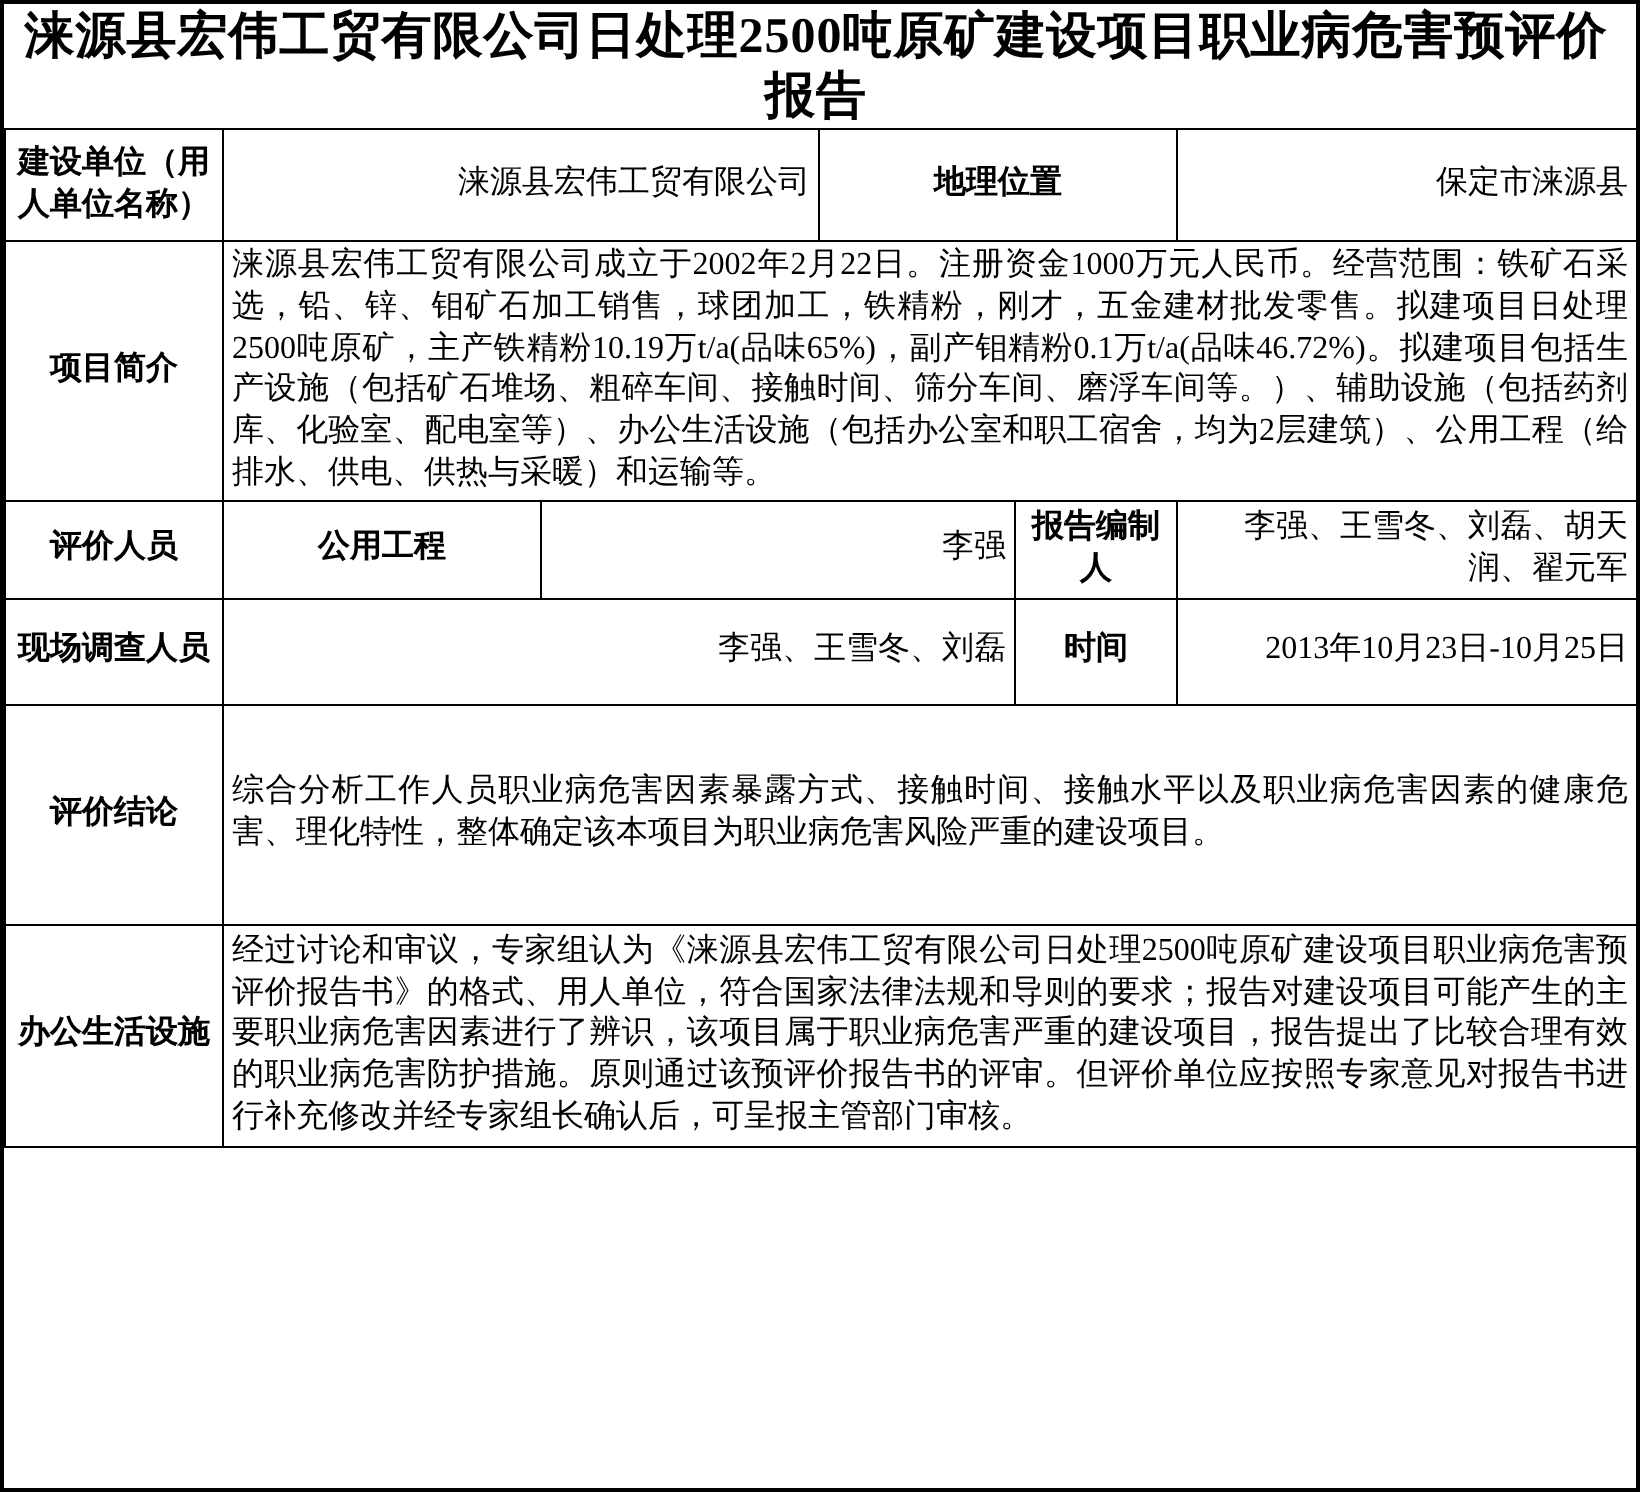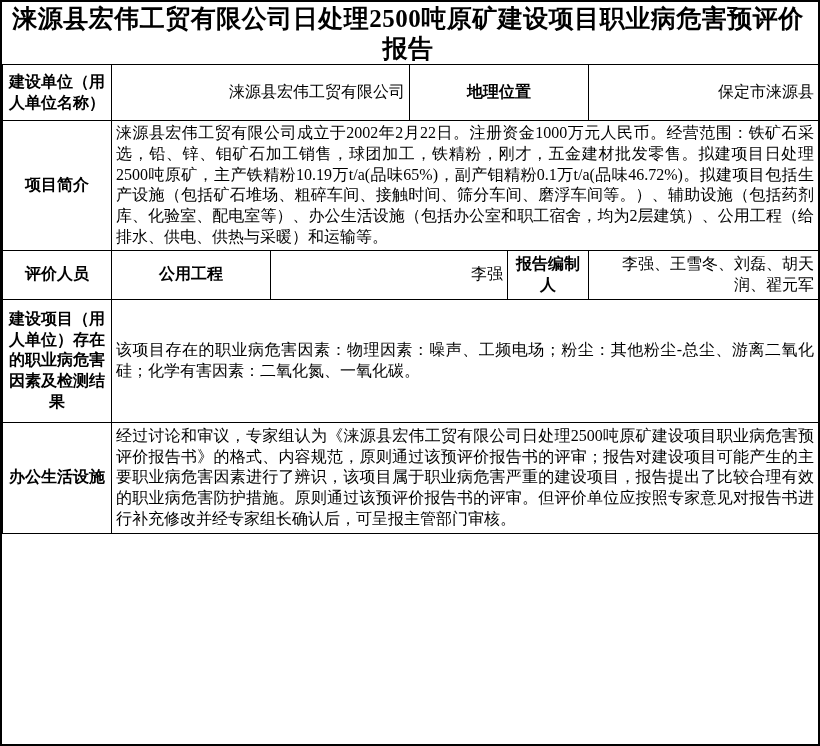--- a/index.html
+++ b/index.html
@@ -95,27 +95,33 @@
     </tr>
 
     <tr class="r-eval">
       <td class="lbl">评价人员</td>
       <td class="lbl">公用工程</td>
       <td class="val-center" colspan="2">李强</td>
       <td class="lbl">报告编制人</td>
       <td class="val-center">李强、王雪冬、刘磊、胡天润、翟元军</td>
     </tr>
 
-
-    <tr class="r-hazard">
-      <td class="lbl">建设项目（用人单位）存在的职业病危害因素及检测结果</td>
-      <td class="para" colspan="5">该项目存在的职业病危害因素：物理因素：噪声、工频电场；粉尘：其他粉尘-总尘、游离二氧化硅；化学有害因素：二氧化氮、一氧化碳。</td>
+    <tr class="r-survey">
+      <td class="lbl">现场调查人员</td>
+      <td class="val-center" colspan="3">李强、王雪冬、刘磊</td>
+      <td class="lbl">时间</td>
+      <td class="val-center">2013年10月23日-10月25日</td>
     </tr>
 
 
+    <tr class="r-concl">
+      <td class="lbl">评价结论</td>
+      <td class="para" colspan="5">综合分析工作人员职业病危害因素暴露方式、接触时间、接触水平以及职业病危害因素的健康危害、理化特性，整体确定该本项目为职业病危害风险严重的建设项目。</td>
+    </tr>
+
     <tr class="r-expert">
       <td class="lbl">办公生活设施</td>
-      <td class="para" colspan="5">经过讨论和审议，专家组认为《涞源县宏伟工贸有限公司日处理2500吨原矿建设项目职业病危害预评价报告书》的格式、内容规范，原则通过该预评价报告书的评审；报告对建设项目可能产生的主要职业病危害因素进行了辨识，该项目属于职业病危害严重的建设项目，报告提出了比较合理有效的职业病危害防护措施。原则通过该预评价报告书的评审。但评价单位应按照专家意见对报告书进行补充修改并经专家组长确认后，可呈报主管部门审核。</td>
+      <td class="para" colspan="5">经过讨论和审议，专家组认为《涞源县宏伟工贸有限公司日处理2500吨原矿建设项目职业病危害预评价报告书》的格式、用人单位，符合国家法律法规和导则的要求；报告对建设项目可能产生的主要职业病危害因素进行了辨识，该项目属于职业病危害严重的建设项目，报告提出了比较合理有效的职业病危害防护措施。原则通过该预评价报告书的评审。但评价单位应按照专家意见对报告书进行补充修改并经专家组长确认后，可呈报主管部门审核。</td>
     </tr>
   </tbody>
     </table>
 
 </div>
 
 </body></html>

